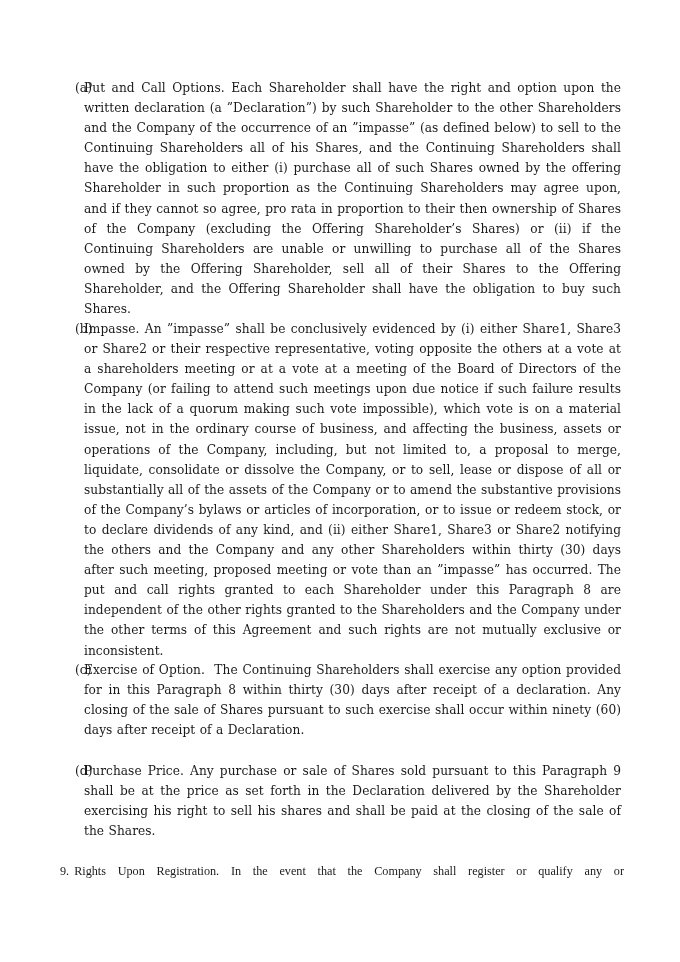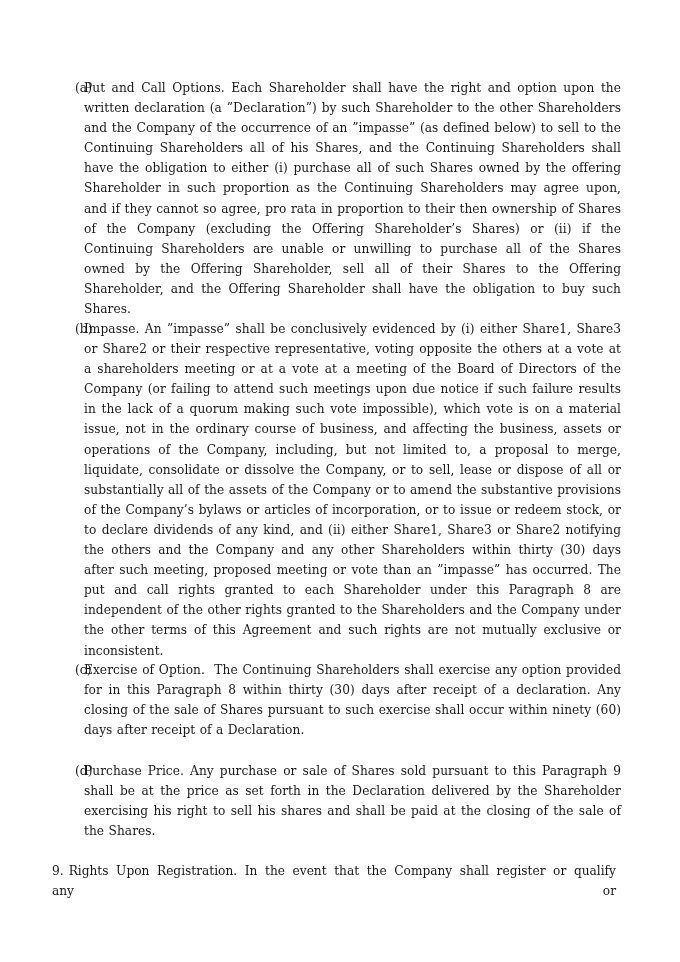--- a/index.html
+++ b/index.html
@@ -43,28 +43,29 @@
       text-align-last: left;
       letter-spacing: 0.05px;
       word-spacing: 0.5px;
     }
     #item-a { top: 78px; }
     #item-b { top: 319px; }
     #item-c { top: 660px; }
     #item-d { top: 761px; }
     .section {
       position: absolute;
-      left: 52px;
+      left: 60px;
       top: 861px;
       width: 564px;
       font-size: 12.2px;
       line-height: 20.1px;
       text-align: justify;
       text-align-last: justify;
       word-spacing: 1.5px;
+      font-family: Liberation Serif, serif;
     }
     .section .num {
       margin-right: 5px;
     }
   </style>
 </head>
 <body>
 
 <div class="page">
 

